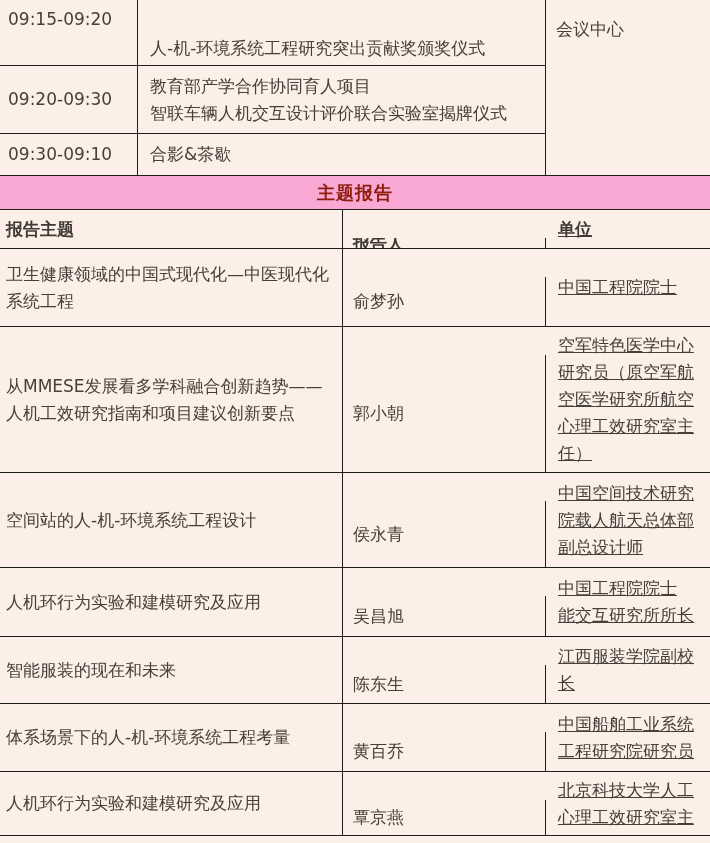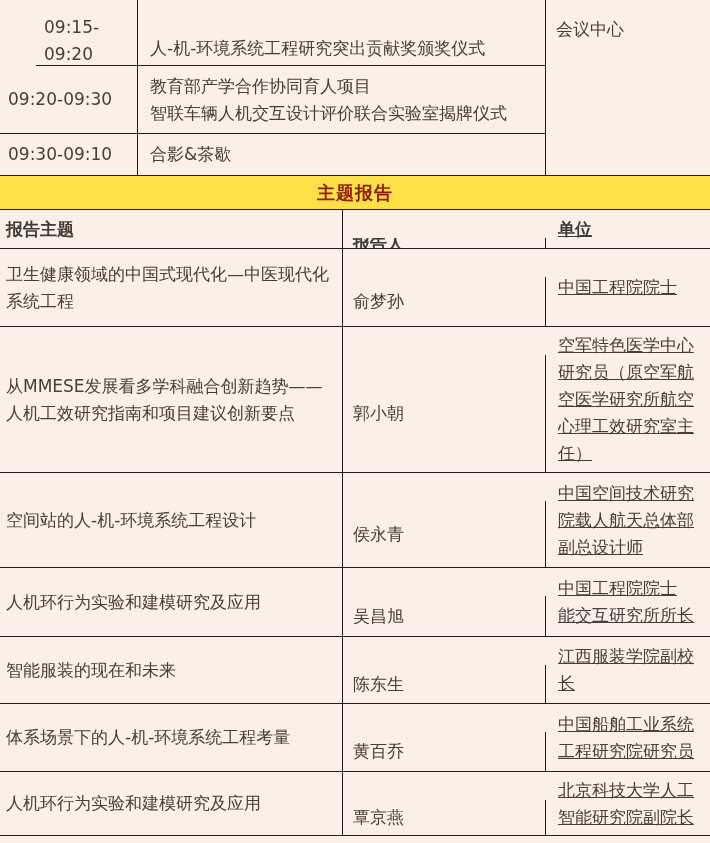--- a/index.html
+++ b/index.html
@@ -21,30 +21,30 @@
     overflow:hidden;
   }
   
   .top-table {
     display:grid;
     grid-template-columns:138px 408px 164px;
     grid-template-rows:66px 68px 42px;
   }
   .time-cell   { padding-left:8px; grid-column:1; }
   .event-cell  { padding-left:12px; padding-right:8px; grid-column:2; }
-  .cut-top-time   { align-items:flex-start; padding-top:14px;margin-left:36px; }
+  .cut-top-time   { align-items:flex-start; padding-top:6px; }
   .cut-top-event  { align-items:flex-start; padding-top:35px; }
   .loc-cell {
     grid-column:3; grid-row:1 / span 3;
     border-right:none;
     align-items:flex-start; padding-top:16px; padding-left:10px;
   }
   
   .band {
-    height:34px; background:#fde047;
+    height:34px; background:#f9a8d4;
     border-bottom:1.5px solid #1c1c1c;
     display:flex; align-items:center; justify-content:center;
     font-weight:bold; font-size:18px; color:#8e1c0d;
     letter-spacing:1px;
   }
   
   .mrow {
     display:grid;
     grid-template-columns:343px 203px 164px;
   }
@@ -123,16 +123,16 @@
     <div class="cell topic-cell">体系场景下的人-机-环境系统工程考量</div>
     <div class="cell speaker-cell">黄百乔</div>
     <div class="cell affil-cell">中国船舶工业系统
 工程研究院研究员</div>
   </div>
 
   <div class="mrow" style="height:64px">
     <div class="cell topic-cell">人机环行为实验和建模研究及应用</div>
     <div class="cell speaker-cell">覃京燕</div>
     <div class="cell affil-cell">北京科技大学人工
-智能研究院副院长</div>
+心理工效研究室主</div>
   </div>
 
 </div>
 
 </body></html>

